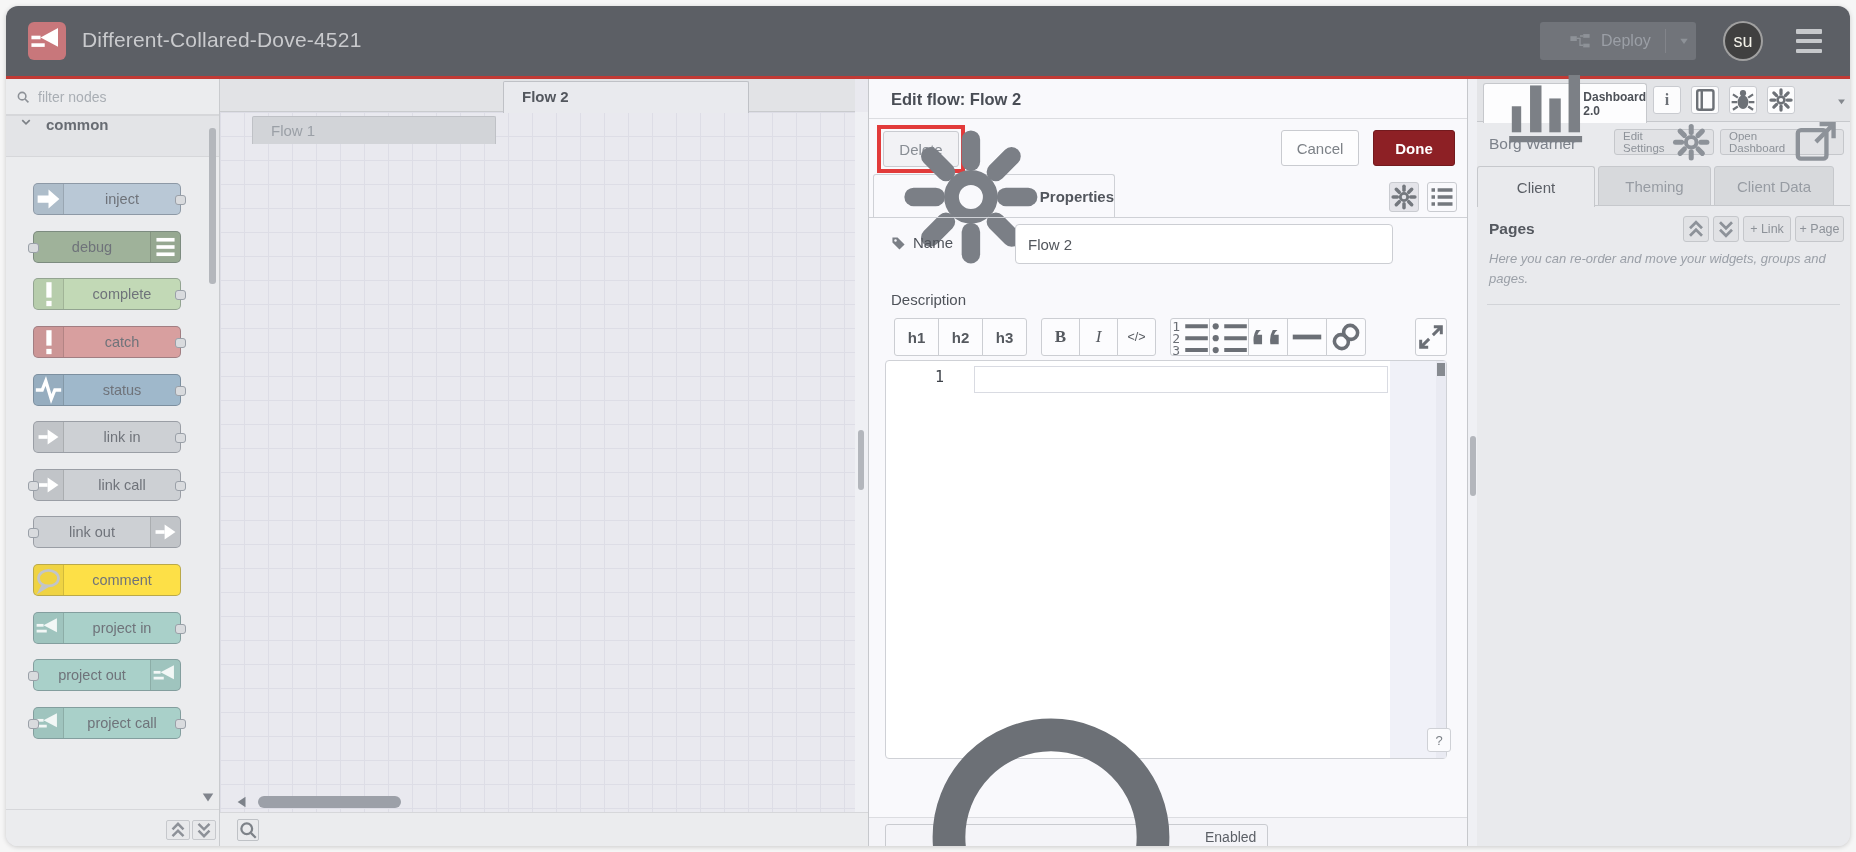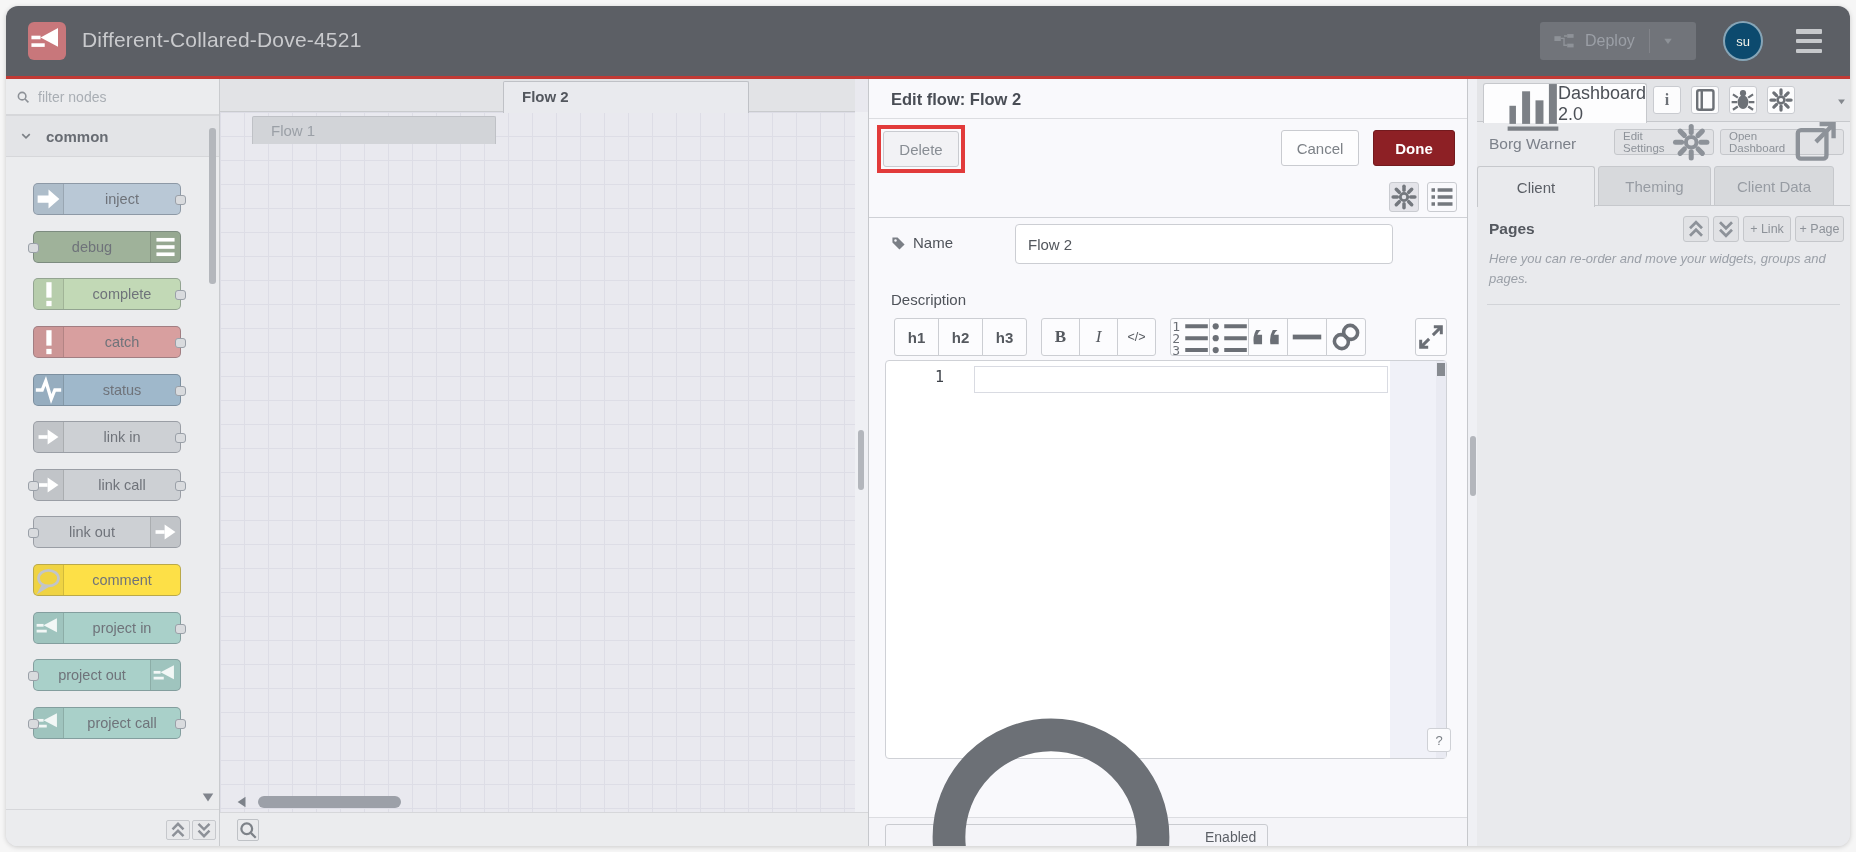--- a/index.html
+++ b/index.html
@@ -5,37 +5,37 @@
   * { margin:0; padding:0; box-sizing:border-box; }
   html,body { width:1856px; height:852px; background:#f6f6f6; font-family:"Liberation Sans","DejaVu Sans",sans-serif; overflow:hidden; }
   .window { position:absolute; left:6px; top:6px; width:1844px; height:840px; background:#e9e9ef; border-radius:12px; overflow:hidden; box-shadow:0 1px 5px rgba(0,0,0,.18); }
   .abs { position:absolute; }
 
   
   .header { left:0; top:0; width:1844px; height:70px; background:#5c5f65; }
   .logo { left:22px; top:16px; width:38px; height:38px; background:#c8777b; border-radius:6px; color:#fff; display:flex; align-items:center; justify-content:center; }
   .logo svg { width:26px; height:26px; }
   .app-title { left:76px; top:22px; font-size:21px; color:#c9cacd; letter-spacing:.2px; }
-  .deploy { left:1534px; top:16px; width:156px; height:38px; background:#71747a; border-radius:3px; display:flex; align-items:center; color:#9b9fa6; }
+  .deploy { left:1534px; top:16px; width:156px; height:38px; background:#71747a; border-radius:3px; display:flex; align-items:center; color:#9b9fa6;padding-left:16px; }
   .deploy-icon { margin-left:13px; width:22px; height:16px; color:#8e9298; }
   .deploy-label { margin-left:10px; font-size:16px; }
   .deploy-sep { margin-left:14px; width:1px; height:24px; background:rgba(255,255,255,.12); }
   .deploy-caret { margin-left:12px; width:12px; height:12px; color:#8e9298; }
-  .avatar { left:1717px; top:15px; width:40px; height:40px; border-radius:50%; background:#0c4a6e; border:2px solid rgba(255,255,255,.5); color:#f4f3ea; font-size:13px; display:flex; align-items:center; justify-content:center; }
+  .avatar { left:1717px; top:15px; width:40px; height:40px; border-radius:50%; background:#404040; border:2px solid rgba(255,255,255,.5); color:#f4f3ea; font-size:18px; display:flex; align-items:center; justify-content:center; }
   .hamburger { left:1790px; top:23px; width:26px; height:24px; display:flex; flex-direction:column; justify-content:space-between; cursor:pointer; }
   .hamburger i { display:block; height:4.5px; background:#c6c8cb; border-radius:1px; }
   .redline { left:0; top:70px; width:1844px; height:3px; background:#c23a35; }
 
   
   .palette { left:0; top:73px; width:214px; height:767px; background:#ebecee; border-right:1px solid #c9cbce; }
   .pal-search { left:0; top:0; width:213px; height:36px; border-bottom:1px solid #d6d7da; display:flex; align-items:center; }
   .pal-search .sic { margin-left:10px; width:14px; height:14px; color:#8d9197; }
   .pal-search input { margin-left:8px; border:none; background:transparent; outline:none; font-size:14px; color:#62666c; width:160px; font-family:inherit; }
   .pal-search input::placeholder { color:#a9aeb4; }
-  .pal-cat { left:0; width:213px; height:42px; background:#e3e4e7; border-bottom:1px solid #d6d7da; border-top:1px solid #d6d7da; display:flex; align-items:center; }
+  .pal-cat { left:0; width:213px; height:42px; background:#e3e4e7; border-bottom:1px solid #d6d7da; border-top:1px solid #d6d7da; display:flex; align-items:flex-start; }
   .pal-cat .chev { margin-left:14px; width:12px; height:12px; color:#7c8086; }
   .pal-cat .cat-label { margin-left:14px; font-size:15px; font-weight:bold; color:#686c73; }
   .pnode { position:absolute; left:27px; width:148px; height:32px; border:1px solid rgba(60,66,78,.35); border-radius:5px; }
   .picon { position:absolute; top:0; bottom:0; width:30px; background:rgba(0,0,0,.055); display:flex; align-items:center; justify-content:center; }
   .picon svg { width:17px; height:17px; }
   .picon.ileft { left:0; border-right:1px solid rgba(0,0,0,.12); border-radius:4px 0 0 4px; }
   .picon.iright { right:0; border-left:1px solid rgba(0,0,0,.12); border-radius:0 4px 4px 0; }
   .plabel { position:absolute; top:0; height:32px; line-height:31px; text-align:center; font-size:14.5px; color:#6f737a; }
   .port { position:absolute; width:11px; height:10px; background:#d9dbde; border:1px solid #9aa0a8; border-radius:3px; top:11px; }
   .port.pl { left:-6px; } .port.pr { right:-6px; }
@@ -110,21 +110,21 @@
   .enabled-btn { left:16px; }
   .unlocked-btn { right:14px; }
 
   
   .divider { left:1462px; top:73px; width:9px; height:767px; background:#eff0f4; }
   .div-handle { left:1464px; top:430px; width:6px; height:60px; background:#b3b6bc; border-radius:3px; }
   .sidebar { left:1471px; top:73px; width:373px; height:767px; background:#e9eaed; }
   .sb-header { left:0; top:0; width:373px; height:43px; background:#e3e4e7; border-bottom:1px solid #c6c8cc; }
   .sb-tab { left:6px; top:4px; width:164px; height:40px; background:#fdfdfe; border:1px solid #c6c8cc; border-bottom:none; border-radius:3px 3px 0 0; display:flex; align-items:center; color:#4c5057; }
   .sb-tab svg { width:16px; height:16px; margin-left:12px; color:#7c8086; }
-  .sb-tab span { margin-left:8px; font-size:18px; font-weight:normal; }
+  .sb-tab span { margin-left:8px; font-size:12px; font-weight:bold; }
   .sb-ibtn { position:absolute; top:7px; width:28px; height:28px; background:#fcfcfd; border:1px solid #c9cbd0; border-radius:3px; display:flex; align-items:center; justify-content:center; color:#6d7177; }
   .sb-ibtn svg { width:15px; height:15px; }
   .sb-ibtn .serif-i { font-family:"Liberation Serif","DejaVu Serif",serif; font-weight:bold; font-size:16px; }
   .sb-caret { left:359px; top:17px; width:11px; height:11px; color:#84888e; }
   .board-name { left:12px; top:56px; font-size:15.5px; color:#7c818a; }
   .pill-btn { position:absolute; height:26px; background:#e1e2e5; border:1px solid #c5c7cb; border-radius:3px; display:flex; align-items:center; justify-content:center; font-size:11.5px; color:#8d9299; padding:0 8px; }
   .pill-btn svg { width:11px; height:11px; margin-left:6px; }
   .edit-settings { left:137px; top:50px; width:100px; }
   .open-dashboard { left:243px; top:50px; width:124px; }
   .sb-tabs-row { left:0; top:87px; width:373px; height:40px; border-bottom:1px solid #c6c8cc; }
@@ -377,247 +377,265 @@
 
   <div class="abs dialog">
     <div class="abs dlg-title">Edit flow: Flow 2</div>
     <div class="abs dlg-title-line"></div>
 
     <div class="abs annotation"></div>
     <button class="btn delete-btn">Delete</button>
     <button class="btn cancel-btn">Cancel</button>
     <button class="btn done-btn">Done</button>
 
-    <div class="abs prop-line"></div>
-    <div class="sq-btn gear-btn">
-        <span>
+    <div class="abs prop-tab">
+      <span>
           <svg viewBox="0 0 16 16" style="width: 100%; height: 100%; display: block;">
             <circle cx="8" cy="8" r="2.1" fill="none" stroke="currentColor" stroke-width="1.6"></circle>
             <g stroke="currentColor" stroke-width="2" stroke-linecap="round">
               <line x1="11.8" y1="8" x2="14.2" y2="8"></line>
               <line x1="10.7" y1="10.7" x2="12.4" y2="12.4"></line>
               <line x1="8" y1="11.8" x2="8" y2="14.2"></line>
               <line x1="5.3" y1="10.7" x2="3.6" y2="12.4"></line>
               <line x1="4.2" y1="8" x2="1.8" y2="8"></line>
               <line x1="5.3" y1="5.3" x2="3.6" y2="3.6"></line>
               <line x1="8" y1="4.2" x2="8" y2="1.8"></line>
               <line x1="10.7" y1="5.3" x2="12.4" y2="3.6"></line>
             </g>
           </svg>
         </span>
-      </div>
-    <div class="sq-btn list-btn">
-        <span>
-          <svg viewBox="0 0 16 16" style="width: 100%; height: 100%; display: block;">
-            <g fill="currentColor">
-              <rect x="2" y="3" width="2" height="2"></rect>
-              <rect x="2" y="7" width="2" height="2"></rect>
-              <rect x="2" y="11" width="2" height="2"></rect>
-              <rect x="5.5" y="3" width="8.5" height="2"></rect>
-              <rect x="5.5" y="7" width="8.5" height="2"></rect>
-              <rect x="5.5" y="11" width="8.5" height="2"></rect>
-            </g>
-          </svg>
-        </span>
-      </div>
-
-    <span class="abs name-row-icon">
-        <svg viewBox="0 0 16 16" style="width: 100%; height: 100%; display: block;">
-          <path d="M1.5 1.5 h5.5 l7.5 7.5 -5.5 5.5 -7.5 -7.5 Z" fill="currentColor"></path>
-          <circle cx="4.8" cy="4.8" r="1.3" fill="#f9f9fc"></circle>
-        </svg>
-      </span>
-    <div class="abs name-label">Name</div>
-    <input class="abs name-input" type="text" value="Flow 2" style="">
-
-    <div class="abs desc-label">Description</div>
-    <div class="tgroup tg0">
-        <button class="tbtn t-heading1">h1</button>
-        <button class="tbtn t-heading2">h2</button>
-        <button class="tbtn t-heading3">h3</button>
-      </div>
-      <div class="tgroup tg1">
-        <button class="tbtn t-bold">B</button>
-        <button class="tbtn t-italic">I</button>
-        <button class="tbtn t-code">&lt;/&gt;</button>
-      </div>
-      <div class="tgroup tg2">
-        <button class="tbtn t-ordered-list">
-          <span>
-            <svg viewBox="0 0 16 16" style="width: 100%; height: 100%; display: block;">
-              <g fill="currentColor" font-size="5.5" font-family="monospace">
-                <text x="0.5" y="5.5">1</text>
-                <text x="0.5" y="10.5">2</text>
-                <text x="0.5" y="15.5">3</text>
-              </g>
-              <g stroke="currentColor" stroke-width="1.7">
-                <path d="M6 3.5 h9.5 M6 8.5 h9.5 M6 13.5 h9.5"></path>
-              </g>
-            </svg>
-          </span>
-        </button>
-        <button class="tbtn t-unordered-list">
-          <span>
-            <svg viewBox="0 0 16 16" style="width: 100%; height: 100%; display: block;">
-              <g fill="currentColor">
-                <circle cx="2.4" cy="3.5" r="1.3"></circle>
-                <circle cx="2.4" cy="8.5" r="1.3"></circle>
-                <circle cx="2.4" cy="13.5" r="1.3"></circle>
-              </g>
-              <g stroke="currentColor" stroke-width="1.7">
-                <path d="M6 3.5 h9.5 M6 8.5 h9.5 M6 13.5 h9.5"></path>
-              </g>
-            </svg>
-          </span>
-        </button>
-        <button class="tbtn t-quote">
-          <span>
-            <svg viewBox="0 0 16 16" style="width: 100%; height: 100%; display: block;">
-              <g fill="currentColor">
-                <path d="M2 4 q-1.5 2.5-1 6 l3.5 0 0-4 -2 0 q.4-1.2 1.5-2 Z" transform="translate(1,1)"></path>
-                <path d="M9 4 q-1.5 2.5-1 6 l3.5 0 0-4 -2 0 q.4-1.2 1.5-2 Z" transform="translate(1,1)"></path>
-              </g>
-            </svg>
-          </span>
-        </button>
-        <button class="tbtn t-horizontal-rule">
-          <span>
-            <svg viewBox="0 0 16 16" style="width: 100%; height: 100%; display: block;">
-              <rect x="2" y="7" width="12" height="2" fill="currentColor"></rect>
-            </svg>
-          </span>
-        </button>
-        <button class="tbtn t-link">
-          <span>
-            <svg viewBox="0 0 16 16" style="width: 100%; height: 100%; display: block;">
-              <g transform="rotate(45 8 8)" fill="none" stroke="currentColor" stroke-width="1.5">
-                <rect x="5" y="2.5" width="6" height="5.5" rx="2.7"></rect>
-                <rect x="5" y="8" width="6" height="5.5" rx="2.7"></rect>
-              </g>
-            </svg>
-          </span>
-        </button>
-      </div>
-      <div id="md-toolbar"></div>
-    <div class="abs expand-btn">
-        <span>
-          <svg viewBox="0 0 16 16" style="width: 100%; height: 100%; display: block;">
-            <g fill="none" stroke="currentColor" stroke-width="1.6">
-              <path d="M9.5 2.5 h4 v4 M13.5 2.5 L9 7"></path>
-              <path d="M6.5 13.5 h-4 v-4 M2.5 13.5 L7 9"></path>
-            </g>
-          </svg>
-        </span>
-      </div>
-
-    <div class="abs editor">
-      <span class="ed-linenum">1</span>
-      <div class="ed-curline"></div>
-      <div class="ed-minimap"></div>
-      <div class="ed-scrollcol">
-        <div class="ed-scrollhandle"></div>
-      </div>
-    </div>
-    <div class="abs btn ed-help">?</div>
-
-    <div class="abs dlg-footer">
-      <div class="foot-btn enabled-btn">
-        <span>
-            <svg viewBox="0 0 16 16" style="width: 100%; height: 100%; display: block;">
-              <circle cx="8" cy="8" r="5.3" fill="none" stroke="currentColor" stroke-width="1.7"></circle>
-            </svg>
-          </span>
-        <span>Enabled</span>
-      </div>
-    </div>
-  </div>
-
-  <div class="abs divider"></div>
-  <div class="abs div-handle"></div>
-
-  <div class="abs sidebar">
-    <div class="abs sb-header">
-      <div class="abs sb-tab">
-        <span>
-            <svg viewBox="0 0 16 16" style="width: 100%; height: 100%; display: block;">
-              <g fill="currentColor">
-                <rect x="1.5" y="8.5" width="1.8" height="5"></rect>
-                <rect x="5" y="4.5" width="2.2" height="9"></rect>
-                <rect x="8.7" y="7" width="2.2" height="6.5"></rect>
-                <rect x="12.4" y="2.5" width="2.2" height="11"></rect>
-              </g>
-              <path d="M1 14.8 h14" stroke="currentColor" stroke-width="1.2"></path>
-            </svg>
-          </span>
-        <span>Dashboard 2.0</span>
-      </div>
-      <div class="sb-ibtn" style="left:176px">
-          <span class="serif-i">i</span>
-        </div>
-      <div class="sb-ibtn" style="left:214px">
-          <span>
-            <svg viewBox="0 0 16 16" style="width: 100%; height: 100%; display: block;">
-              <rect x="3.2" y="2" width="10" height="12" rx="1.2" fill="none" stroke="currentColor" stroke-width="1.5"></rect>
-              <path d="M6 2 v12" stroke="currentColor" stroke-width="1.5"></path>
-            </svg>
-          </span>
-        </div>
-      <div class="sb-ibtn" style="left:252px">
-          <span>
-            <svg viewBox="0 0 16 16" style="width: 100%; height: 100%; display: block;">
-              <ellipse cx="8" cy="9.3" rx="3.3" ry="4.3" fill="currentColor"></ellipse>
-              <circle cx="8" cy="3.8" r="1.9" fill="currentColor"></circle>
-              <g stroke="currentColor" stroke-width="1.3" fill="none">
-                <path d="M4.8 6.5 L1.8 4.5 M4.5 9.3 H1 M4.8 12 L1.8 14 M11.2 6.5 L14.2 4.5 M11.5 9.3 H15 M11.2 12 L14.2 14"></path>
-              </g>
-            </svg>
-          </span>
-        </div>
-      <div class="sb-ibtn" style="left:290px">
-          <span>
-            <svg viewBox="0 0 16 16" style="width: 100%; height: 100%; display: block;">
-              <circle cx="8" cy="8" r="2.1" fill="none" stroke="currentColor" stroke-width="1.6"></circle>
-              <g stroke="currentColor" stroke-width="2" stroke-linecap="round">
-                <line x1="11.8" y1="8" x2="14.2" y2="8"></line>
-                <line x1="10.7" y1="10.7" x2="12.4" y2="12.4"></line>
-                <line x1="8" y1="11.8" x2="8" y2="14.2"></line>
-                <line x1="5.3" y1="10.7" x2="3.6" y2="12.4"></line>
-                <line x1="4.2" y1="8" x2="1.8" y2="8"></line>
-                <line x1="5.3" y1="5.3" x2="3.6" y2="3.6"></line>
-                <line x1="8" y1="4.2" x2="8" y2="1.8"></line>
-                <line x1="10.7" y1="5.3" x2="12.4" y2="3.6"></line>
-              </g>
-            </svg>
-          </span>
-        </div>
-      <span class="abs sb-caret">
-          <svg viewBox="0 0 16 16" style="width: 100%; height: 100%; display: block;">
-            <polygon points="3,5 13,5 8,12" fill="currentColor"></polygon>
-          </svg>
-        </span>
-    </div>
-
-    <div class="abs board-name">Borg Warner</div>
-    <div class="pill-btn edit-settings">
-      <span>Edit Settings</span>
-      <span>
+      <span>Properties</span>
+    </div>
+    <div class="abs prop-line"></div>
+    <div class="sq-btn gear-btn">
+        <span>
           <svg viewBox="0 0 16 16" style="width: 100%; height: 100%; display: block;">
             <circle cx="8" cy="8" r="2.1" fill="none" stroke="currentColor" stroke-width="1.6"></circle>
             <g stroke="currentColor" stroke-width="2" stroke-linecap="round">
               <line x1="11.8" y1="8" x2="14.2" y2="8"></line>
               <line x1="10.7" y1="10.7" x2="12.4" y2="12.4"></line>
               <line x1="8" y1="11.8" x2="8" y2="14.2"></line>
               <line x1="5.3" y1="10.7" x2="3.6" y2="12.4"></line>
               <line x1="4.2" y1="8" x2="1.8" y2="8"></line>
               <line x1="5.3" y1="5.3" x2="3.6" y2="3.6"></line>
               <line x1="8" y1="4.2" x2="8" y2="1.8"></line>
               <line x1="10.7" y1="5.3" x2="12.4" y2="3.6"></line>
             </g>
           </svg>
         </span>
+      </div>
+    <div class="sq-btn list-btn">
+        <span>
+          <svg viewBox="0 0 16 16" style="width: 100%; height: 100%; display: block;">
+            <g fill="currentColor">
+              <rect x="2" y="3" width="2" height="2"></rect>
+              <rect x="2" y="7" width="2" height="2"></rect>
+              <rect x="2" y="11" width="2" height="2"></rect>
+              <rect x="5.5" y="3" width="8.5" height="2"></rect>
+              <rect x="5.5" y="7" width="8.5" height="2"></rect>
+              <rect x="5.5" y="11" width="8.5" height="2"></rect>
+            </g>
+          </svg>
+        </span>
+      </div>
+
+    <span class="abs name-row-icon">
+        <svg viewBox="0 0 16 16" style="width: 100%; height: 100%; display: block;">
+          <path d="M1.5 1.5 h5.5 l7.5 7.5 -5.5 5.5 -7.5 -7.5 Z" fill="currentColor"></path>
+          <circle cx="4.8" cy="4.8" r="1.3" fill="#f9f9fc"></circle>
+        </svg>
+      </span>
+    <div class="abs name-label">Name</div>
+    <input class="abs name-input" type="text" value="Flow 2" style="">
+
+    <div class="abs desc-label">Description</div>
+    <div class="tgroup tg0">
+        <button class="tbtn t-heading1">h1</button>
+        <button class="tbtn t-heading2">h2</button>
+        <button class="tbtn t-heading3">h3</button>
+      </div>
+      <div class="tgroup tg1">
+        <button class="tbtn t-bold">B</button>
+        <button class="tbtn t-italic">I</button>
+        <button class="tbtn t-code">&lt;/&gt;</button>
+      </div>
+      <div class="tgroup tg2">
+        <button class="tbtn t-ordered-list">
+          <span>
+            <svg viewBox="0 0 16 16" style="width: 100%; height: 100%; display: block;">
+              <g fill="currentColor" font-size="5.5" font-family="monospace">
+                <text x="0.5" y="5.5">1</text>
+                <text x="0.5" y="10.5">2</text>
+                <text x="0.5" y="15.5">3</text>
+              </g>
+              <g stroke="currentColor" stroke-width="1.7">
+                <path d="M6 3.5 h9.5 M6 8.5 h9.5 M6 13.5 h9.5"></path>
+              </g>
+            </svg>
+          </span>
+        </button>
+        <button class="tbtn t-unordered-list">
+          <span>
+            <svg viewBox="0 0 16 16" style="width: 100%; height: 100%; display: block;">
+              <g fill="currentColor">
+                <circle cx="2.4" cy="3.5" r="1.3"></circle>
+                <circle cx="2.4" cy="8.5" r="1.3"></circle>
+                <circle cx="2.4" cy="13.5" r="1.3"></circle>
+              </g>
+              <g stroke="currentColor" stroke-width="1.7">
+                <path d="M6 3.5 h9.5 M6 8.5 h9.5 M6 13.5 h9.5"></path>
+              </g>
+            </svg>
+          </span>
+        </button>
+        <button class="tbtn t-quote">
+          <span>
+            <svg viewBox="0 0 16 16" style="width: 100%; height: 100%; display: block;">
+              <g fill="currentColor">
+                <path d="M2 4 q-1.5 2.5-1 6 l3.5 0 0-4 -2 0 q.4-1.2 1.5-2 Z" transform="translate(1,1)"></path>
+                <path d="M9 4 q-1.5 2.5-1 6 l3.5 0 0-4 -2 0 q.4-1.2 1.5-2 Z" transform="translate(1,1)"></path>
+              </g>
+            </svg>
+          </span>
+        </button>
+        <button class="tbtn t-horizontal-rule">
+          <span>
+            <svg viewBox="0 0 16 16" style="width: 100%; height: 100%; display: block;">
+              <rect x="2" y="7" width="12" height="2" fill="currentColor"></rect>
+            </svg>
+          </span>
+        </button>
+        <button class="tbtn t-link">
+          <span>
+            <svg viewBox="0 0 16 16" style="width: 100%; height: 100%; display: block;">
+              <g transform="rotate(45 8 8)" fill="none" stroke="currentColor" stroke-width="1.5">
+                <rect x="5" y="2.5" width="6" height="5.5" rx="2.7"></rect>
+                <rect x="5" y="8" width="6" height="5.5" rx="2.7"></rect>
+              </g>
+            </svg>
+          </span>
+        </button>
+      </div>
+      <div id="md-toolbar"></div>
+    <div class="abs expand-btn">
+        <span>
+          <svg viewBox="0 0 16 16" style="width: 100%; height: 100%; display: block;">
+            <g fill="none" stroke="currentColor" stroke-width="1.6">
+              <path d="M9.5 2.5 h4 v4 M13.5 2.5 L9 7"></path>
+              <path d="M6.5 13.5 h-4 v-4 M2.5 13.5 L7 9"></path>
+            </g>
+          </svg>
+        </span>
+      </div>
+
+    <div class="abs editor">
+      <span class="ed-linenum">1</span>
+      <div class="ed-curline"></div>
+      <div class="ed-minimap"></div>
+      <div class="ed-scrollcol">
+        <div class="ed-scrollhandle"></div>
+      </div>
+    </div>
+    <div class="abs btn ed-help">?</div>
+
+    <div class="abs dlg-footer">
+      <div class="foot-btn enabled-btn">
+        <span>
+            <svg viewBox="0 0 16 16" style="width: 100%; height: 100%; display: block;">
+              <circle cx="8" cy="8" r="5.3" fill="none" stroke="currentColor" stroke-width="1.7"></circle>
+            </svg>
+          </span>
+        <span>Enabled</span>
+      </div>
+    </div>
+  </div>
+
+  <div class="abs divider"></div>
+  <div class="abs div-handle"></div>
+
+  <div class="abs sidebar">
+    <div class="abs sb-header">
+      <div class="abs sb-tab">
+        <span>
+            <svg viewBox="0 0 16 16" style="width: 100%; height: 100%; display: block;">
+              <g fill="currentColor">
+                <rect x="1.5" y="8.5" width="1.8" height="5"></rect>
+                <rect x="5" y="4.5" width="2.2" height="9"></rect>
+                <rect x="8.7" y="7" width="2.2" height="6.5"></rect>
+                <rect x="12.4" y="2.5" width="2.2" height="11"></rect>
+              </g>
+              <path d="M1 14.8 h14" stroke="currentColor" stroke-width="1.2"></path>
+            </svg>
+          </span>
+        <span>Dashboard 2.0</span>
+      </div>
+      <div class="sb-ibtn" style="left:176px">
+          <span class="serif-i">i</span>
+        </div>
+      <div class="sb-ibtn" style="left:214px">
+          <span>
+            <svg viewBox="0 0 16 16" style="width: 100%; height: 100%; display: block;">
+              <rect x="3.2" y="2" width="10" height="12" rx="1.2" fill="none" stroke="currentColor" stroke-width="1.5"></rect>
+              <path d="M6 2 v12" stroke="currentColor" stroke-width="1.5"></path>
+            </svg>
+          </span>
+        </div>
+      <div class="sb-ibtn" style="left:252px">
+          <span>
+            <svg viewBox="0 0 16 16" style="width: 100%; height: 100%; display: block;">
+              <ellipse cx="8" cy="9.3" rx="3.3" ry="4.3" fill="currentColor"></ellipse>
+              <circle cx="8" cy="3.8" r="1.9" fill="currentColor"></circle>
+              <g stroke="currentColor" stroke-width="1.3" fill="none">
+                <path d="M4.8 6.5 L1.8 4.5 M4.5 9.3 H1 M4.8 12 L1.8 14 M11.2 6.5 L14.2 4.5 M11.5 9.3 H15 M11.2 12 L14.2 14"></path>
+              </g>
+            </svg>
+          </span>
+        </div>
+      <div class="sb-ibtn" style="left:290px">
+          <span>
+            <svg viewBox="0 0 16 16" style="width: 100%; height: 100%; display: block;">
+              <circle cx="8" cy="8" r="2.1" fill="none" stroke="currentColor" stroke-width="1.6"></circle>
+              <g stroke="currentColor" stroke-width="2" stroke-linecap="round">
+                <line x1="11.8" y1="8" x2="14.2" y2="8"></line>
+                <line x1="10.7" y1="10.7" x2="12.4" y2="12.4"></line>
+                <line x1="8" y1="11.8" x2="8" y2="14.2"></line>
+                <line x1="5.3" y1="10.7" x2="3.6" y2="12.4"></line>
+                <line x1="4.2" y1="8" x2="1.8" y2="8"></line>
+                <line x1="5.3" y1="5.3" x2="3.6" y2="3.6"></line>
+                <line x1="8" y1="4.2" x2="8" y2="1.8"></line>
+                <line x1="10.7" y1="5.3" x2="12.4" y2="3.6"></line>
+              </g>
+            </svg>
+          </span>
+        </div>
+      <span class="abs sb-caret">
+          <svg viewBox="0 0 16 16" style="width: 100%; height: 100%; display: block;">
+            <polygon points="3,5 13,5 8,12" fill="currentColor"></polygon>
+          </svg>
+        </span>
+    </div>
+
+    <div class="abs board-name">Borg Warner</div>
+    <div class="pill-btn edit-settings">
+      <span>Edit Settings</span>
+      <span>
+          <svg viewBox="0 0 16 16" style="width: 100%; height: 100%; display: block;">
+            <circle cx="8" cy="8" r="2.1" fill="none" stroke="currentColor" stroke-width="1.6"></circle>
+            <g stroke="currentColor" stroke-width="2" stroke-linecap="round">
+              <line x1="11.8" y1="8" x2="14.2" y2="8"></line>
+              <line x1="10.7" y1="10.7" x2="12.4" y2="12.4"></line>
+              <line x1="8" y1="11.8" x2="8" y2="14.2"></line>
+              <line x1="5.3" y1="10.7" x2="3.6" y2="12.4"></line>
+              <line x1="4.2" y1="8" x2="1.8" y2="8"></line>
+              <line x1="5.3" y1="5.3" x2="3.6" y2="3.6"></line>
+              <line x1="8" y1="4.2" x2="8" y2="1.8"></line>
+              <line x1="10.7" y1="5.3" x2="12.4" y2="3.6"></line>
+            </g>
+          </svg>
+        </span>
     </div>
     <div class="pill-btn open-dashboard">
       <span>Open Dashboard</span>
       <span>
           <svg viewBox="0 0 16 16" style="width: 100%; height: 100%; display: block;">
             <rect x="2.2" y="4.2" width="9.2" height="9.2" rx="1" fill="none" stroke="currentColor" stroke-width="1.4"></rect>
             <path d="M9.2 2.3 h4.5 V6.8 M13.5 2.5 L8 8" fill="none" stroke="currentColor" stroke-width="1.4"></path>
           </svg>
         </span>
     </div>

